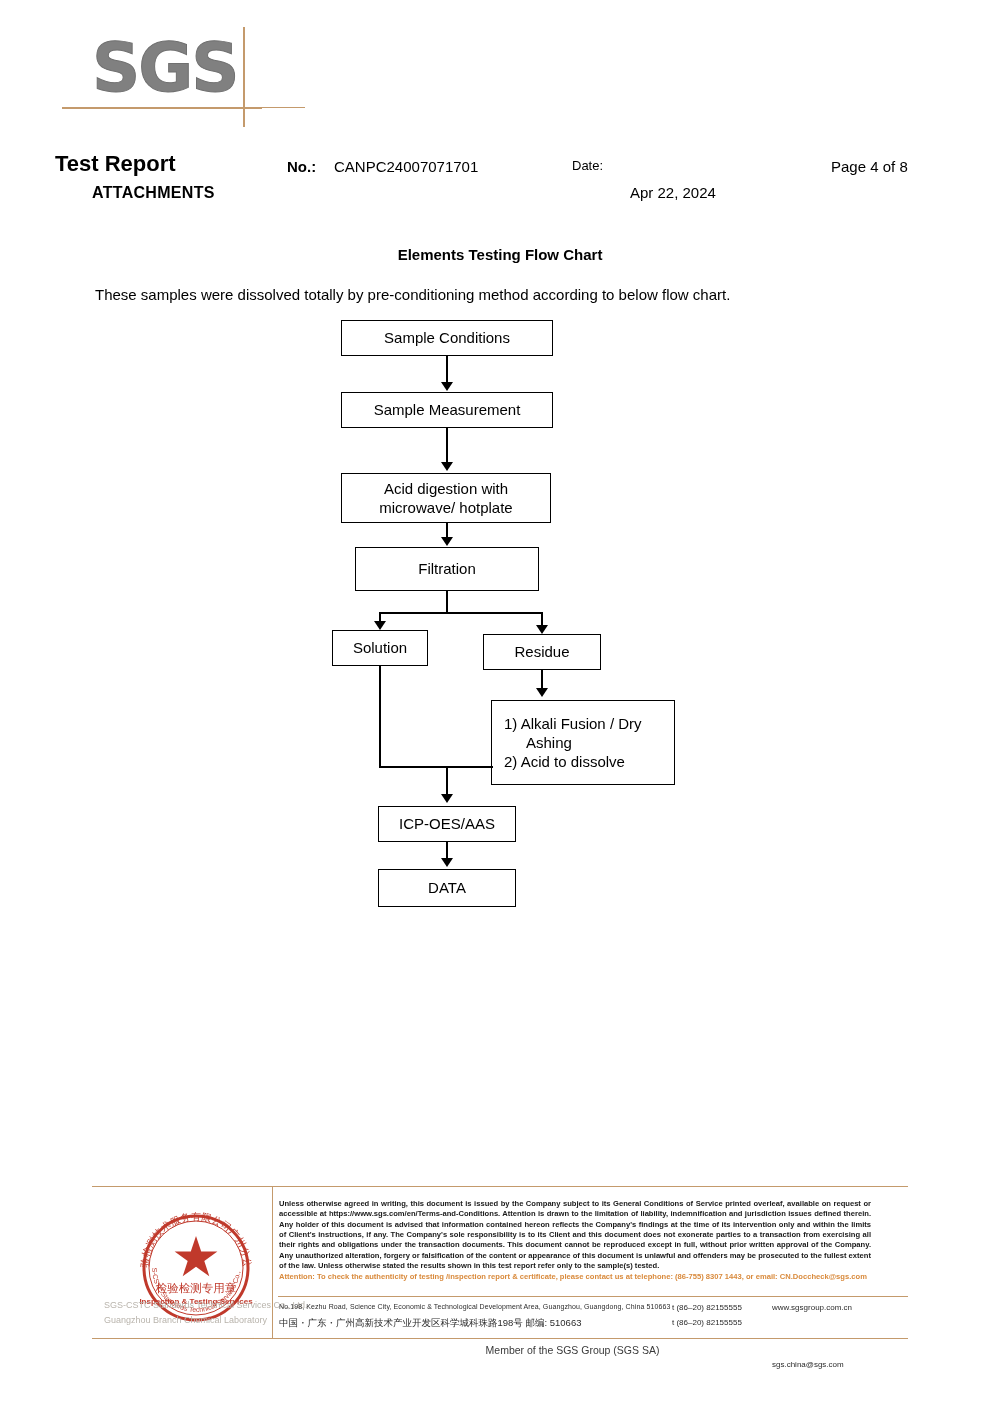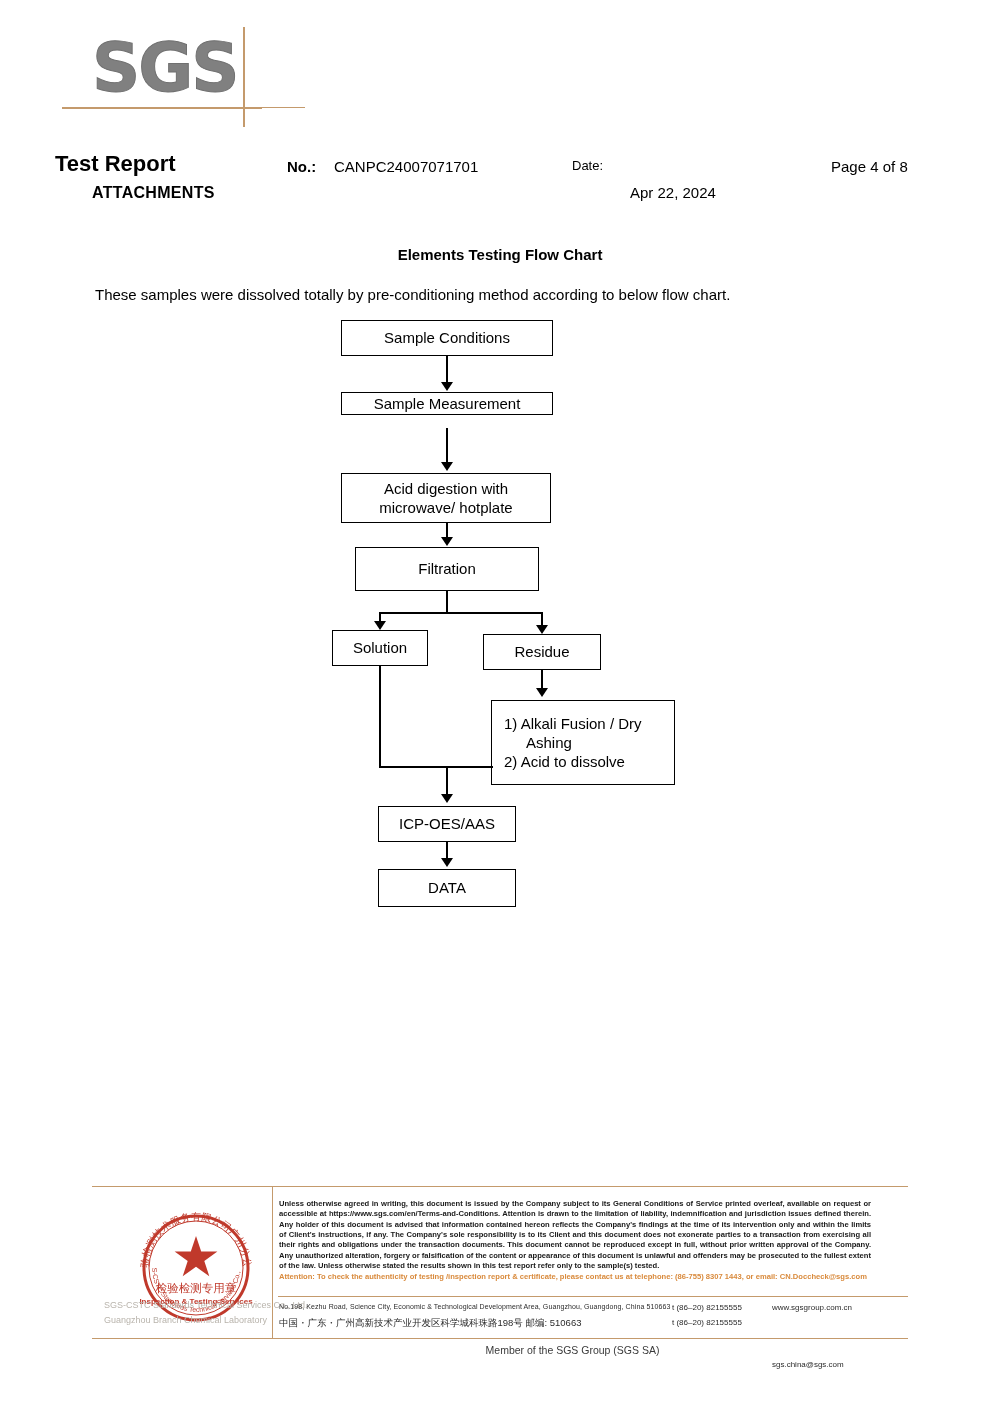--- a/index.html
+++ b/index.html
@@ -44,21 +44,21 @@
     position:absolute;box-sizing:border-box;
     border:1.6px solid #000;background:#fff;
     display:flex;align-items:center;justify-content:center;
     font-size:15px;line-height:1.28;text-align:center;
   }
   .node.left-al{justify-content:flex-start;text-align:left;padding-left:12px;}
   .node .lines{width:100%;}
   .indent{display:inline-block;padding-left:22px;}
 
   .n-prep{left:341px;top:320px;width:212px;height:36px;}
-  .n-meas{left:341px;top:392px;width:212px;height:23px;}
+  .n-meas{left:341px;top:392px;width:212px;height:36px;}
   .n-acid{left:341px;top:473px;width:210px;height:50px;}
   .n-filt{left:355px;top:547px;width:184px;height:44px;}
   .n-sol{left:332px;top:630px;width:96px;height:36px;}
   .n-res{left:483px;top:634px;width:118px;height:36px;}
   .n-alk{left:491px;top:700px;width:184px;height:85px;}
   .n-icp{left:378px;top:806px;width:138px;height:36px;}
   .n-data{left:378px;top:869px;width:138px;height:38px;}
 
   .ln{position:absolute;background:#000;}
   .vl{width:1.6px;}

